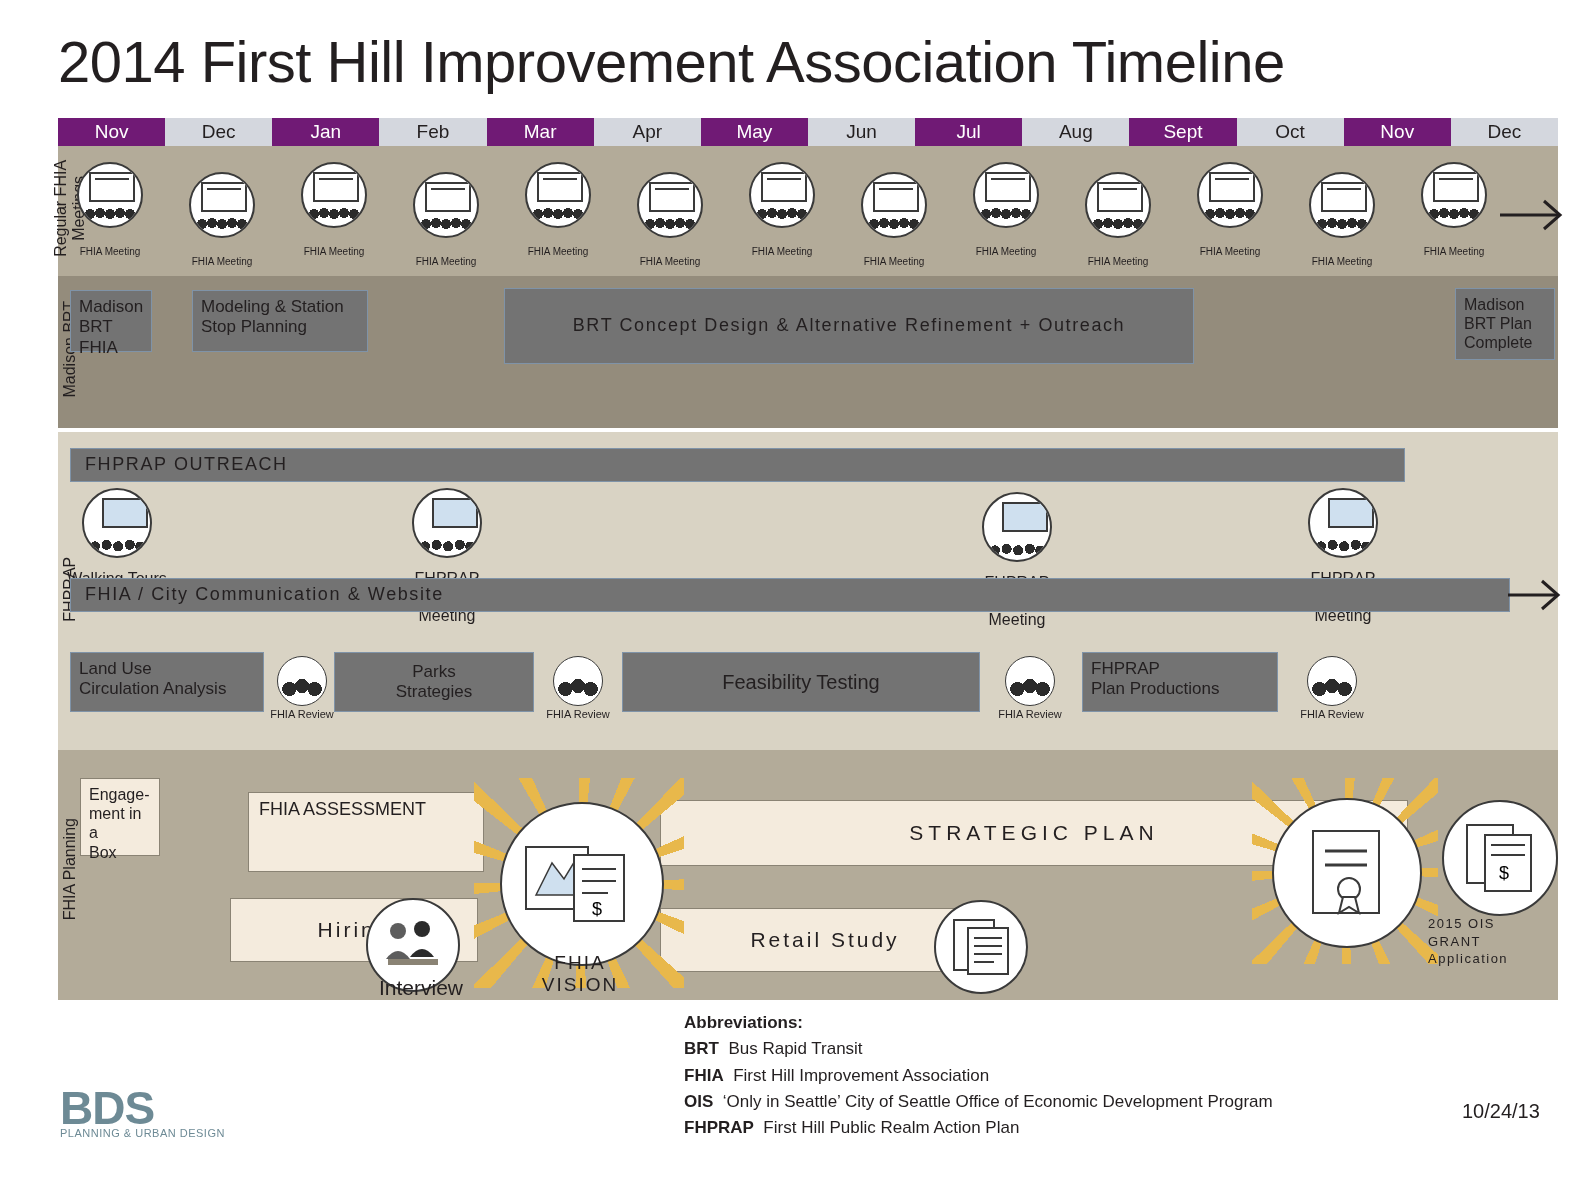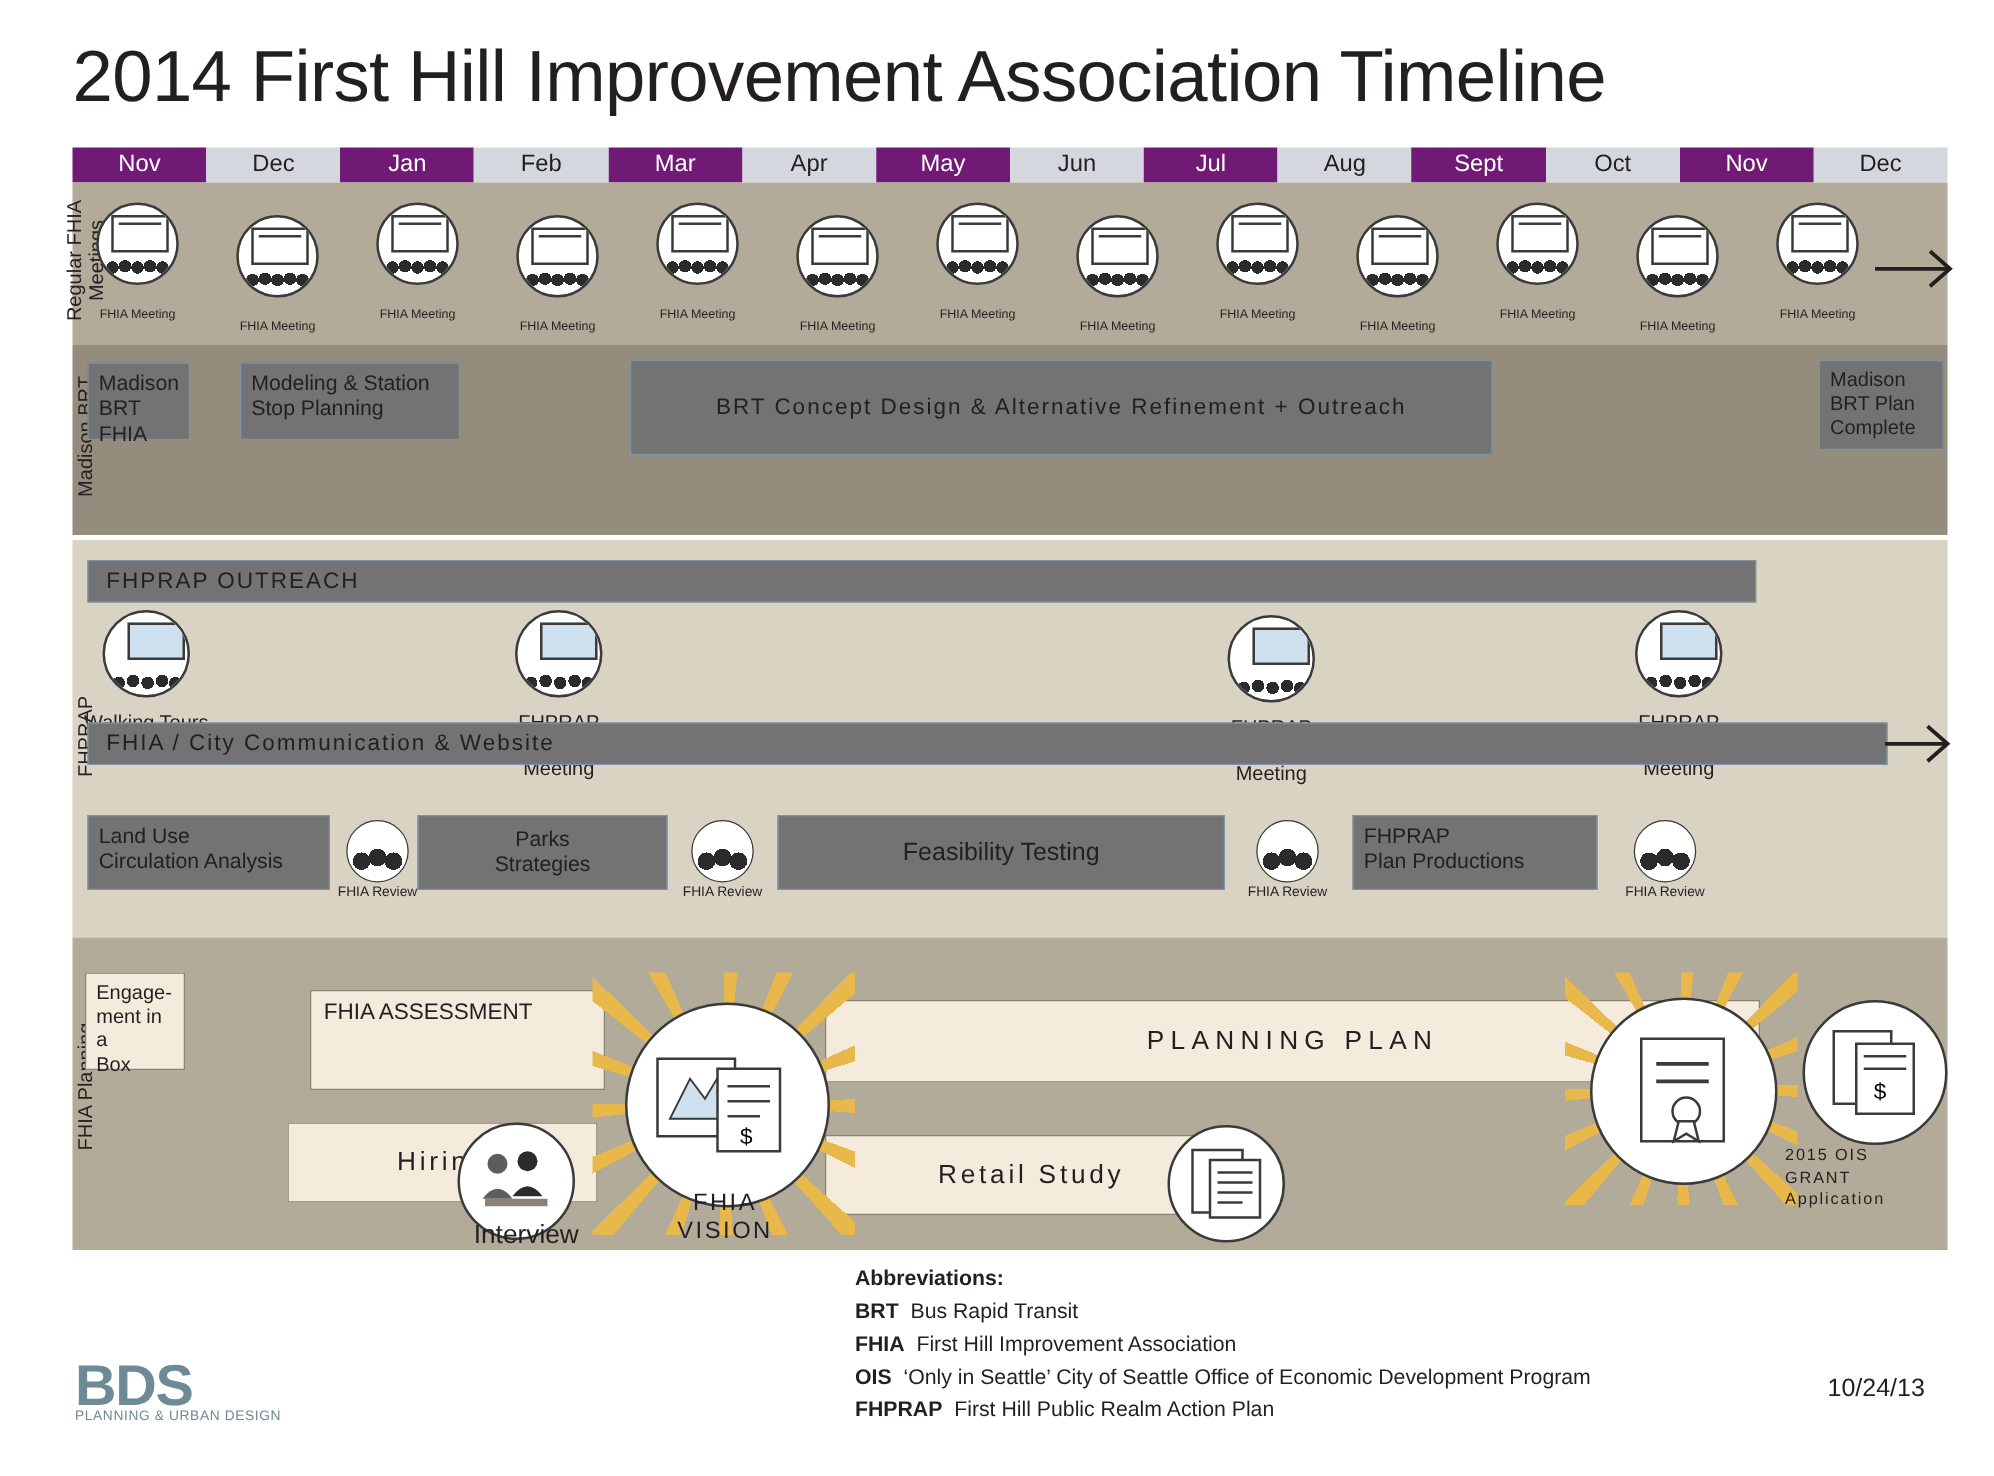--- a/index.html
+++ b/index.html
@@ -358,29 +358,29 @@
     </div>
     <div class="review" style="left: 1292px; top: 656px;">
       <div class="circ">
         <div class="ppl"></div>
       </div>
       <div class="cap">FHIA
 Review</div>
     </div>
   </div>
 
-<div class="box tan" style="left:68px;top:778px;width:80px;height:78px;white-space:pre-line;font-size:16px;">Engage-
+<div class="box tan" style="left:80px;top:778px;width:80px;height:78px;white-space:pre-line;font-size:16px;">Engage-
 ment in a
 Box</div>
 
 <div class="box tan" style="left:248px;top:792px;width:236px;height:80px;padding:6px 10px;">
   <div style="font-size:18px;">FHIA ASSESSMENT</div>
 </div>
 
-<div class="box tan center" style="left:660px;top:800px;width:748px;height:66px;letter-spacing:5px;font-size:21px;">PLANNING PLAN</div>
+<div class="box tan center" style="left:660px;top:800px;width:748px;height:66px;letter-spacing:5px;font-size:21px;">STRATEGIC PLAN</div>
 
 <div class="box tan center" style="left:182px;top:898px;width:248px;height:64px;letter-spacing:3px;font-size:21px;margin-left:48px;">Hiring</div>
 <div class="box tan center" style="left:660px;top:908px;width:330px;height:64px;letter-spacing:3px;font-size:21px;">Retail Study</div>
 
 <div class="sunburst" style="left:474px;top:778px;"></div>
 <div class="bigcirc" style="left:500px;top:802px;width:160px;height:160px;">
   <svg width="120" height="110" viewBox="0 0 120 110">
     <rect x="4" y="18" width="62" height="62" fill="#fff" stroke="#3a3a3a" stroke-width="2"></rect>
     <path d="M14 66 L30 34 L42 50 L54 30 L58 66 Z" fill="#cfe0ef" stroke="#3a3a3a" stroke-width="1.5"></path>
     <rect x="52" y="26" width="50" height="66" fill="#fff" stroke="#3a3a3a" stroke-width="2"></rect>

